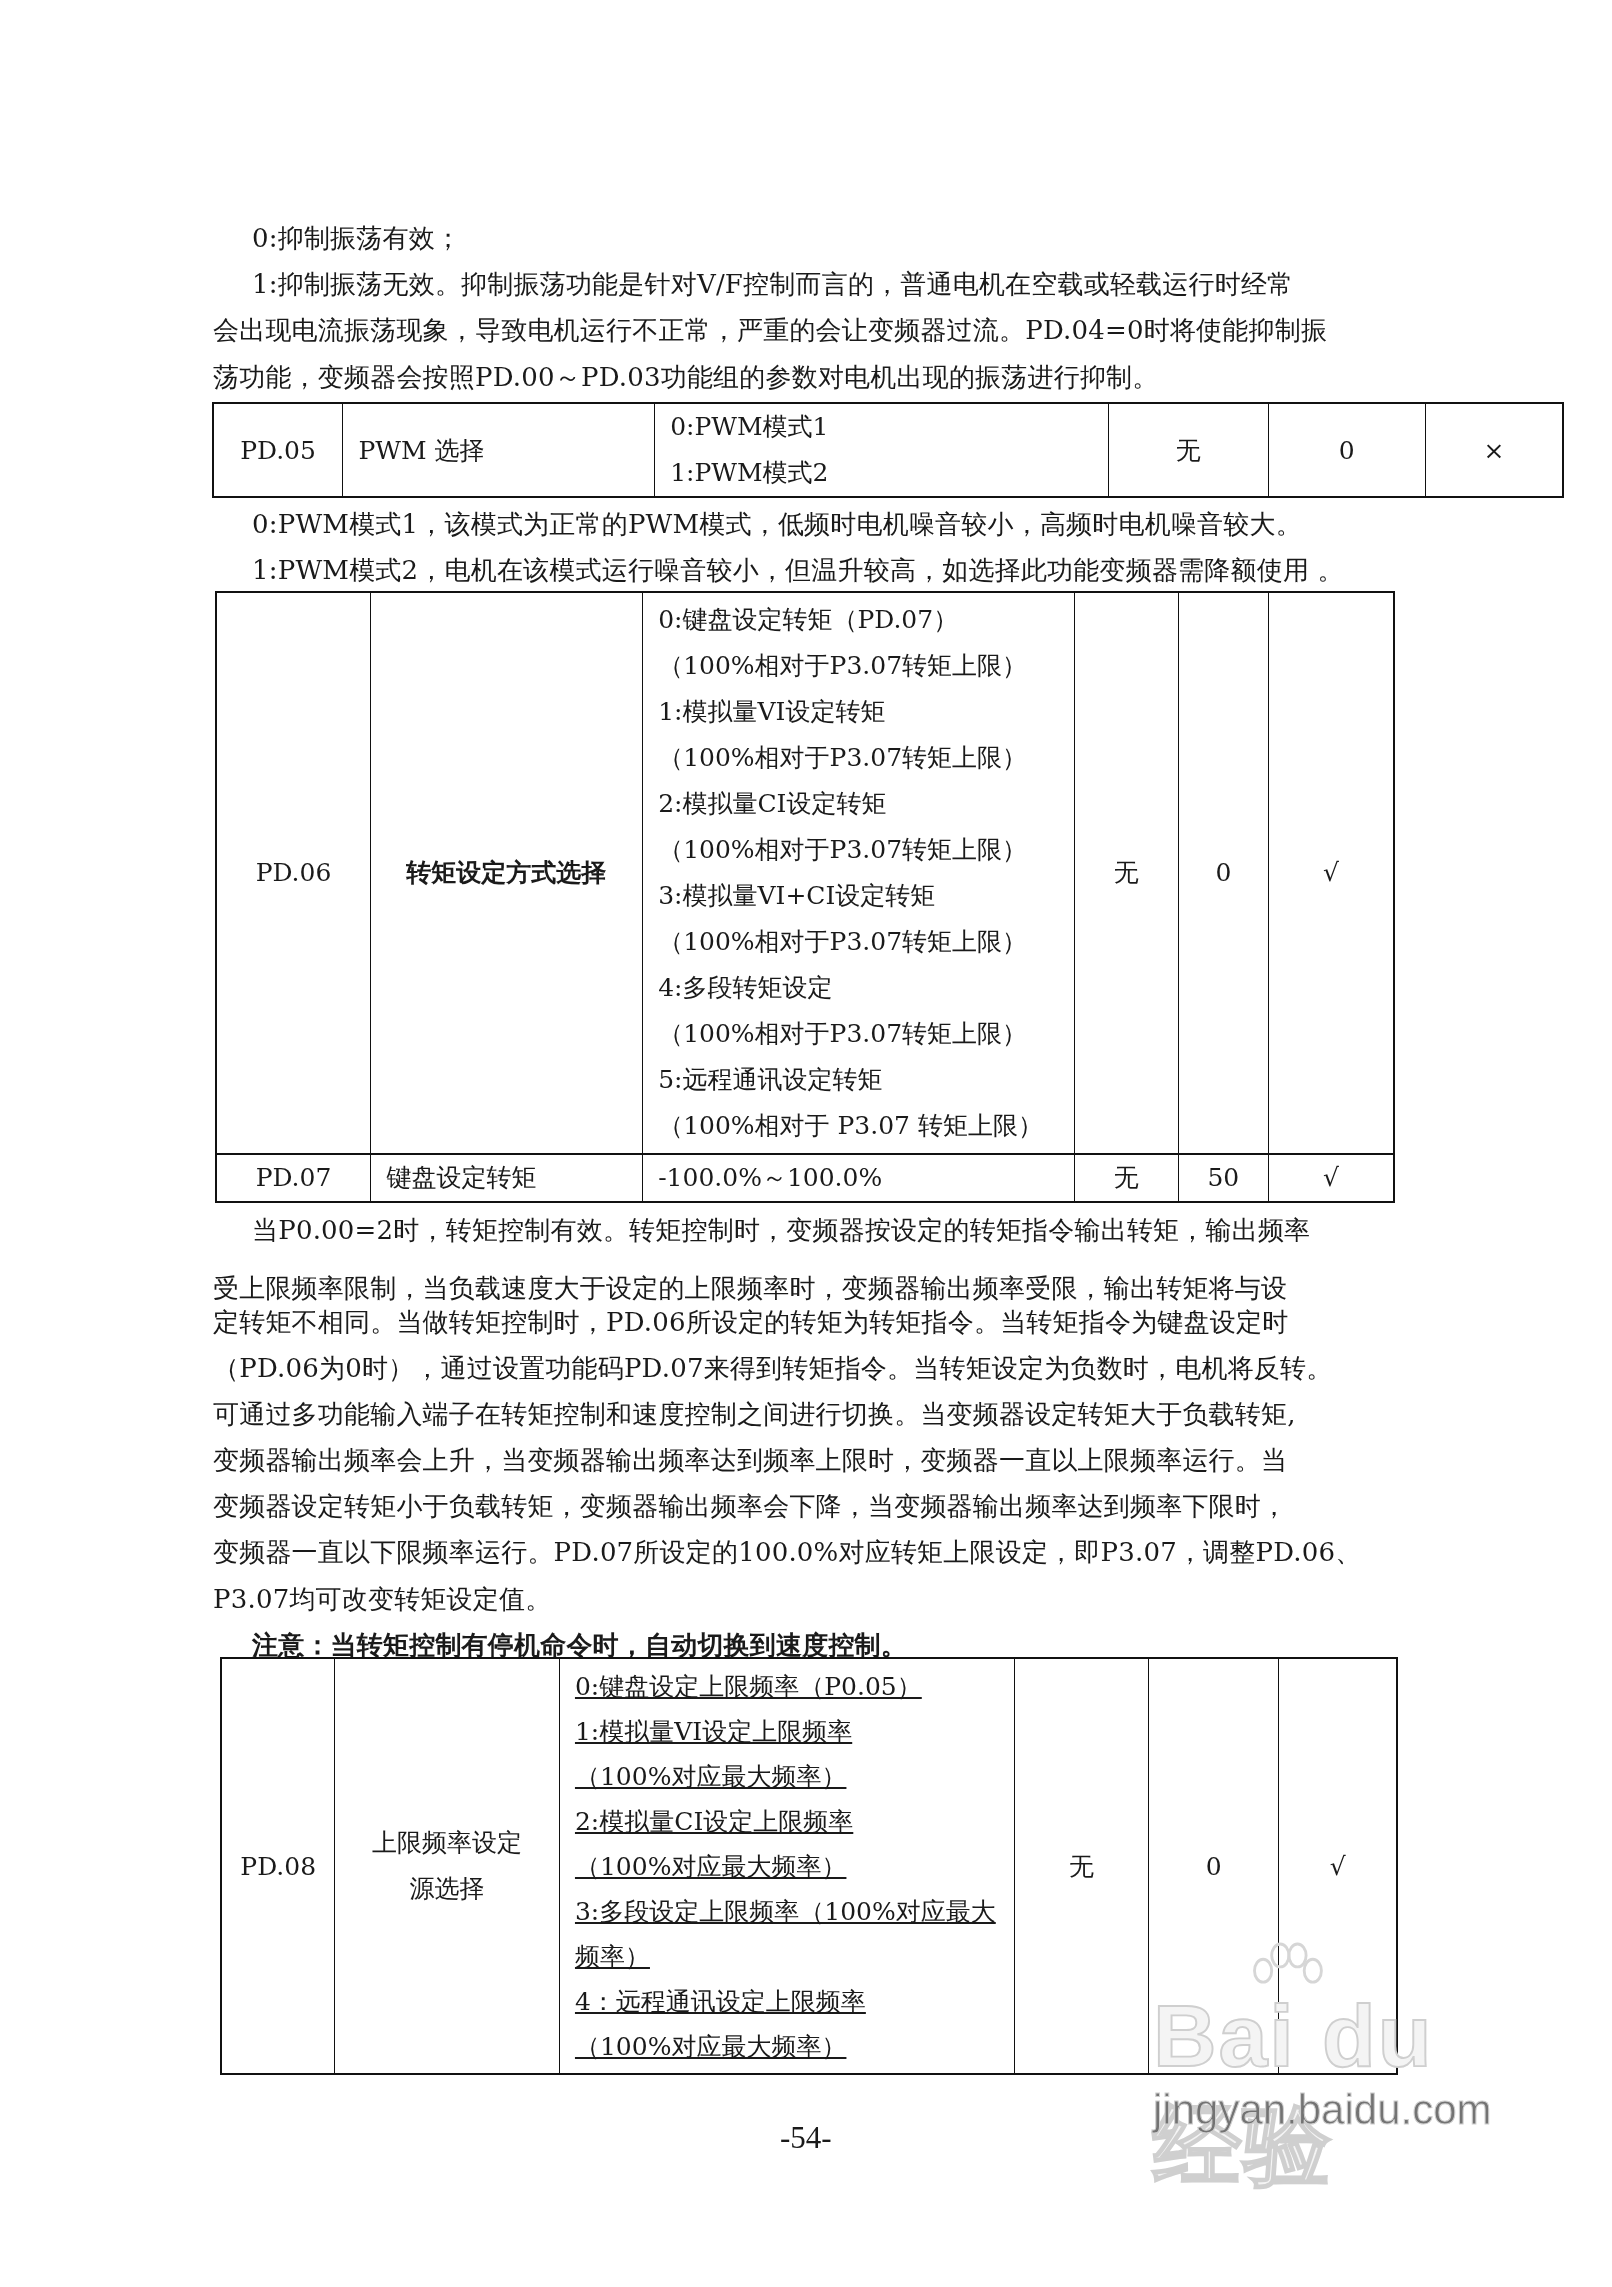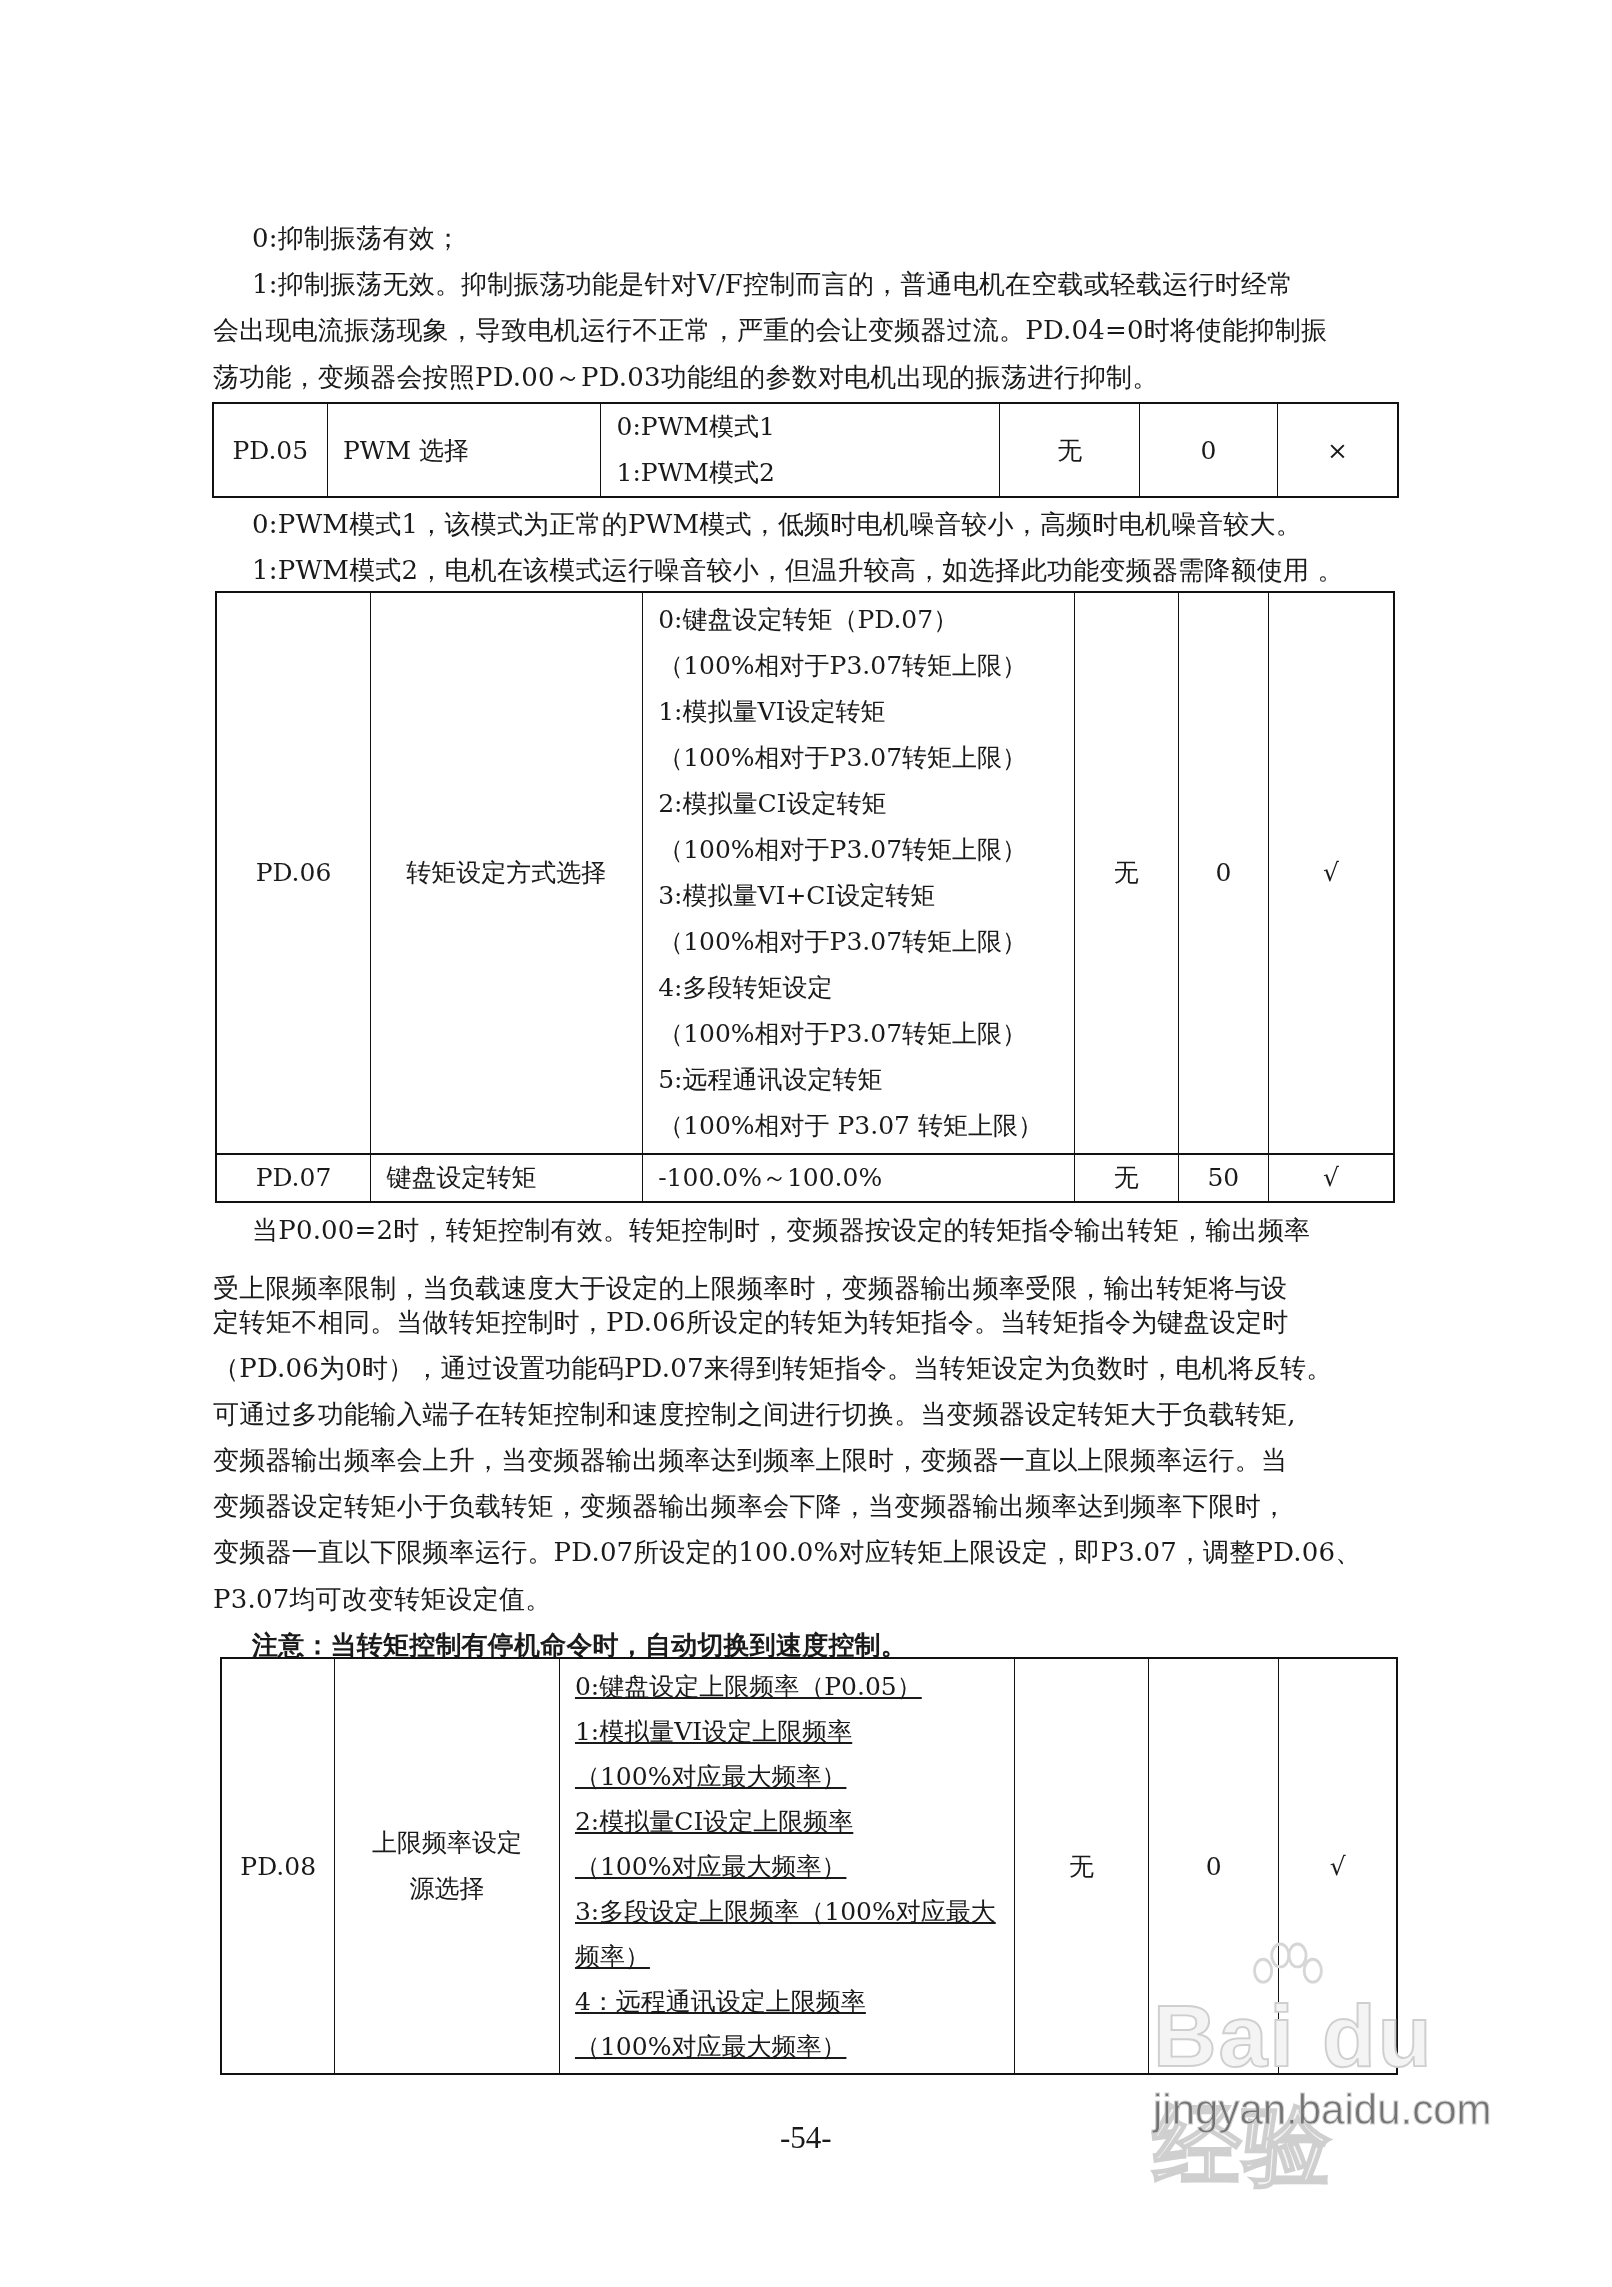--- a/index.html
+++ b/index.html
@@ -27,21 +27,21 @@
   .wm-paw { position: absolute; left: 91px; top: 0; width: 86px; height: 67px; }
 </style>
 </head>
 <body>
 
 <div class="p indent" style="top:215px;">0:抑制振荡有效；</div>
 <div class="p indent" style="top:261px;">1:抑制振荡无效。抑制振荡功能是针对V/F控制而言的，普通电机在空载或轻载运行时经常</div>
 <div class="p flush" style="top:307px;">会出现电流振荡现象，导致电机运行不正常，严重的会让变频器过流。PD.04=0时将使能抑制振</div>
 <div class="p flush" style="top:354px;">荡功能，变频器会按照PD.00～PD.03功能组的参数对电机出现的振荡进行抑制。</div>
 
-<table class="param" style="left:212px; top:402px; width:1187px; height:96px;">
+<table class="param" style="left:212px; top:402px; width:1352px; height:96px;">
   <tbody>
       <tr>
     <td class="c outer-top outer-bottom" style="width:113px; border-left:2.9px solid #111;">PD.05</td>
     <td class="l outer-top outer-bottom" style="width:259px;">PWM 选择</td>
     <td class="opt outer-top outer-bottom" style="width:385px;">
       <div>0:PWM模式1</div>
       <div>1:PWM模式2</div>
     </td>
     <td class="c outer-top outer-bottom" style="width:140px;">无</td>
     <td class="c outer-top outer-bottom" style="width:138px;">0</td>
@@ -50,21 +50,21 @@
 </tbody>
   </table>
 
 <div class="p indent" style="top:501px;">0:PWM模式1，该模式为正常的PWM模式，低频时电机噪音较小，高频时电机噪音较大。</div>
 <div class="p indent" style="top:547px;">1:PWM模式2，电机在该模式运行噪音较小，但温升较高，如选择此功能变频器需降额使用 。</div>
 
 <table class="param" style="left:215px; top:591px; width:1180px;">
   <tbody>
       <tr style="height:557px;">
     <td class="c outer-top" style="width:152px; border-left:2.9px solid #111;">PD.06</td>
-    <td class="c outer-top" style="width:269px;">转矩设定方式选择</td>
+    <td class="c outer-top" style="width:269px;font-weight:bold;">转矩设定方式选择</td>
     <td class="opt outer-top" style="width:413px; padding-top:3.8px; padding-bottom:3.8px;">
       <div>0:键盘设定转矩（PD.07）</div>
       <div>（100%相对于P3.07转矩上限）</div>
       <div>1:模拟量VI设定转矩</div>
       <div>（100%相对于P3.07转矩上限）</div>
       <div>2:模拟量CI设定转矩</div>
       <div>（100%相对于P3.07转矩上限）</div>
       <div>3:模拟量VI+CI设定转矩</div>
       <div>（100%相对于P3.07转矩上限）</div>
       <div>4:多段转矩设定</div>

